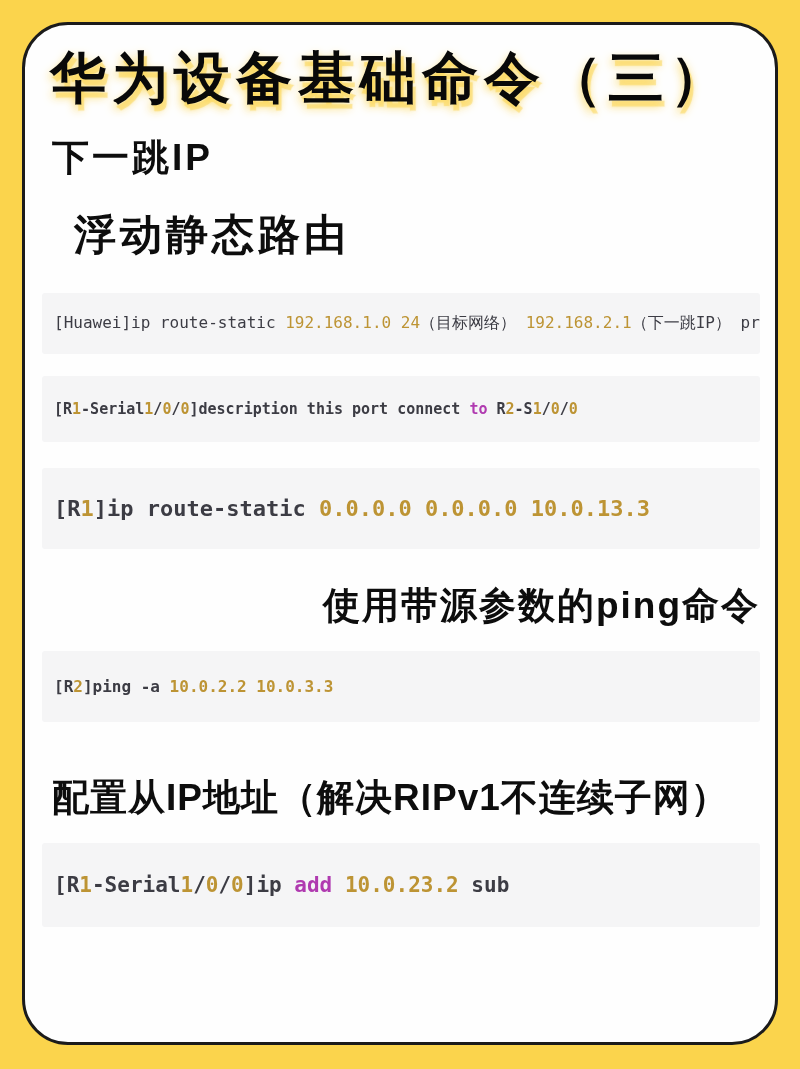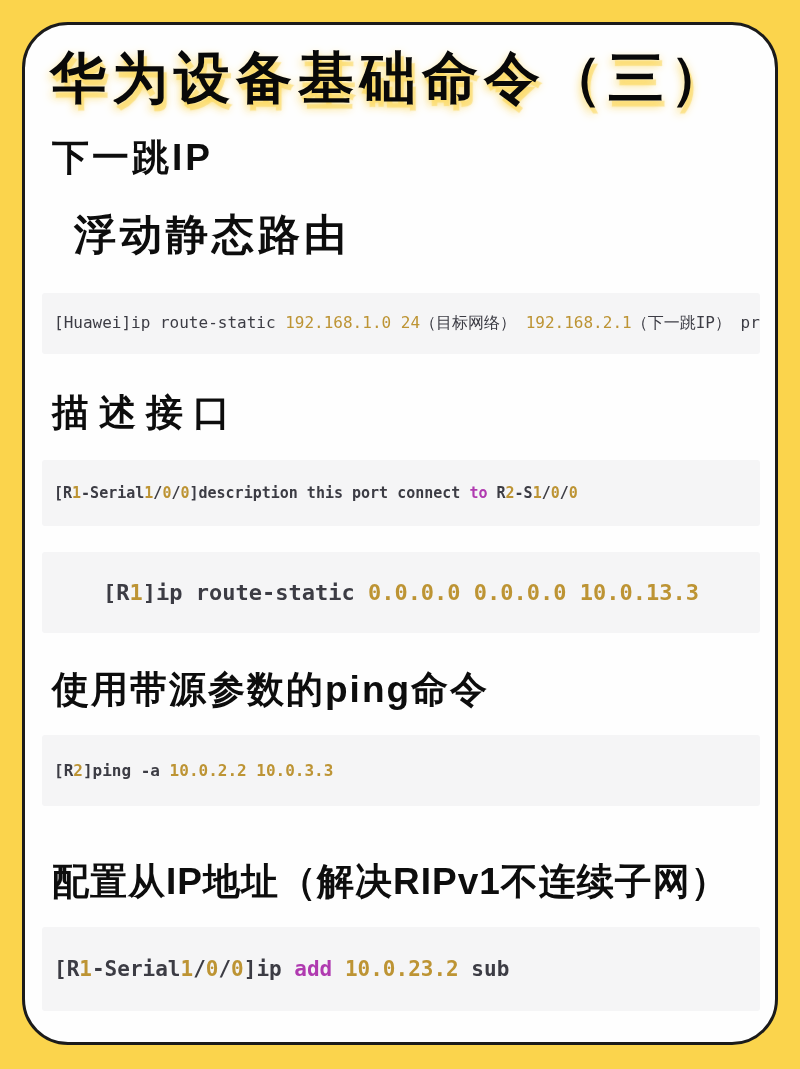--- a/index.html
+++ b/index.html
@@ -47,54 +47,53 @@
   .h-routing{margin:16px 0 0 12px;}
   .sub-heading{
     margin:24px 0 0 34px;
     font-size:42px;
     font-weight:700;
     color:var(--heading);
     letter-spacing:4px;
   }
   .h-describe{margin:34px 0 0 12px;letter-spacing:10px;}
   .h-default{margin:28px 0 0 12px;}
-  .h-ping{margin:32px 0 0 12px;letter-spacing:2px;}
+  .h-ping{margin:32px 0 0 12px;letter-spacing:2px;text-align:right;}
   .h-secondary{margin:51px 0 0 12px;letter-spacing:1px;}
   pre.code{
     background:var(--code-bg);
     border-radius:3px;
     color:var(--code-dark);
     font-family:"DejaVu Sans Mono","Liberation Mono",monospace;
     white-space:nowrap;
     overflow:hidden;
   }
   .code-1{margin:30px 0 0 2px; padding:20px 12px; font-size:16px; font-weight:500;}
   .code-2{margin:22px 0 0 2px; padding:24px 12px; font-size:15px; font-weight:600;}
-  .code-3{margin:26px 0 0 2px; padding:28px 12px; font-size:22px; font-weight:700;text-align:center;}
+  .code-3{margin:26px 0 0 2px; padding:28px 12px; font-size:22px; font-weight:700;}
   .code-4{margin:20px 0 0 2px; padding:26px 12px; font-size:16px; font-weight:700;}
   .code-5{margin:20px 0 0 2px; padding:30px 12px; font-size:21px; font-weight:700;}
   .seg-plain{color:var(--code-dark);}
   .seg-num{color:var(--code-gold);}
   .seg-kw{color:var(--code-magenta);}
 </style>
 </head>
 <body>
 
 <div class="card">
 
   <h1 class="title">华为设备基础命令（三）</h1>
 
   <section>
     <h2 class="h-routing">下一跳IP</h2>
     <div class="sub-heading">浮动静态路由</div>
     <pre class="code code-1"><span class="seg-plain">[Huawei]ip route-static </span><span class="seg-num">192.168.1.0 24</span><span class="seg-plain">（目标网络） </span><span class="seg-num">192.168.2.1</span><span class="seg-plain">（下一跳IP） preference </span></pre>
   </section>
 
   <section>
-    <h2 class="h-describe">描述接口</h2>
     <pre class="code code-2"><span class="seg-plain">[R</span><span class="seg-num">1</span><span class="seg-plain">-Serial</span><span class="seg-num">1</span><span class="seg-plain">/</span><span class="seg-num">0</span><span class="seg-plain">/</span><span class="seg-num">0</span><span class="seg-plain">]description this port connect </span><span class="seg-kw">to</span><span class="seg-plain"> R</span><span class="seg-num">2</span><span class="seg-plain">-S</span><span class="seg-num">1</span><span class="seg-plain">/</span><span class="seg-num">0</span><span class="seg-plain">/</span><span class="seg-num">0</span></pre>
   </section>
 
   <section>
     <pre class="code code-3"><span class="seg-plain">[R</span><span class="seg-num">1</span><span class="seg-plain">]ip route-static </span><span class="seg-num">0.0.0.0 0.0.0.0 10.0.13.3</span></pre>
   </section>
 
   <section>
     <h2 class="h-ping">使用带源参数的ping命令</h2>
     <pre class="code code-4"><span class="seg-plain">[R</span><span class="seg-num">2</span><span class="seg-plain">]ping -a </span><span class="seg-num">10.0.2.2 10.0.3.3</span></pre>

